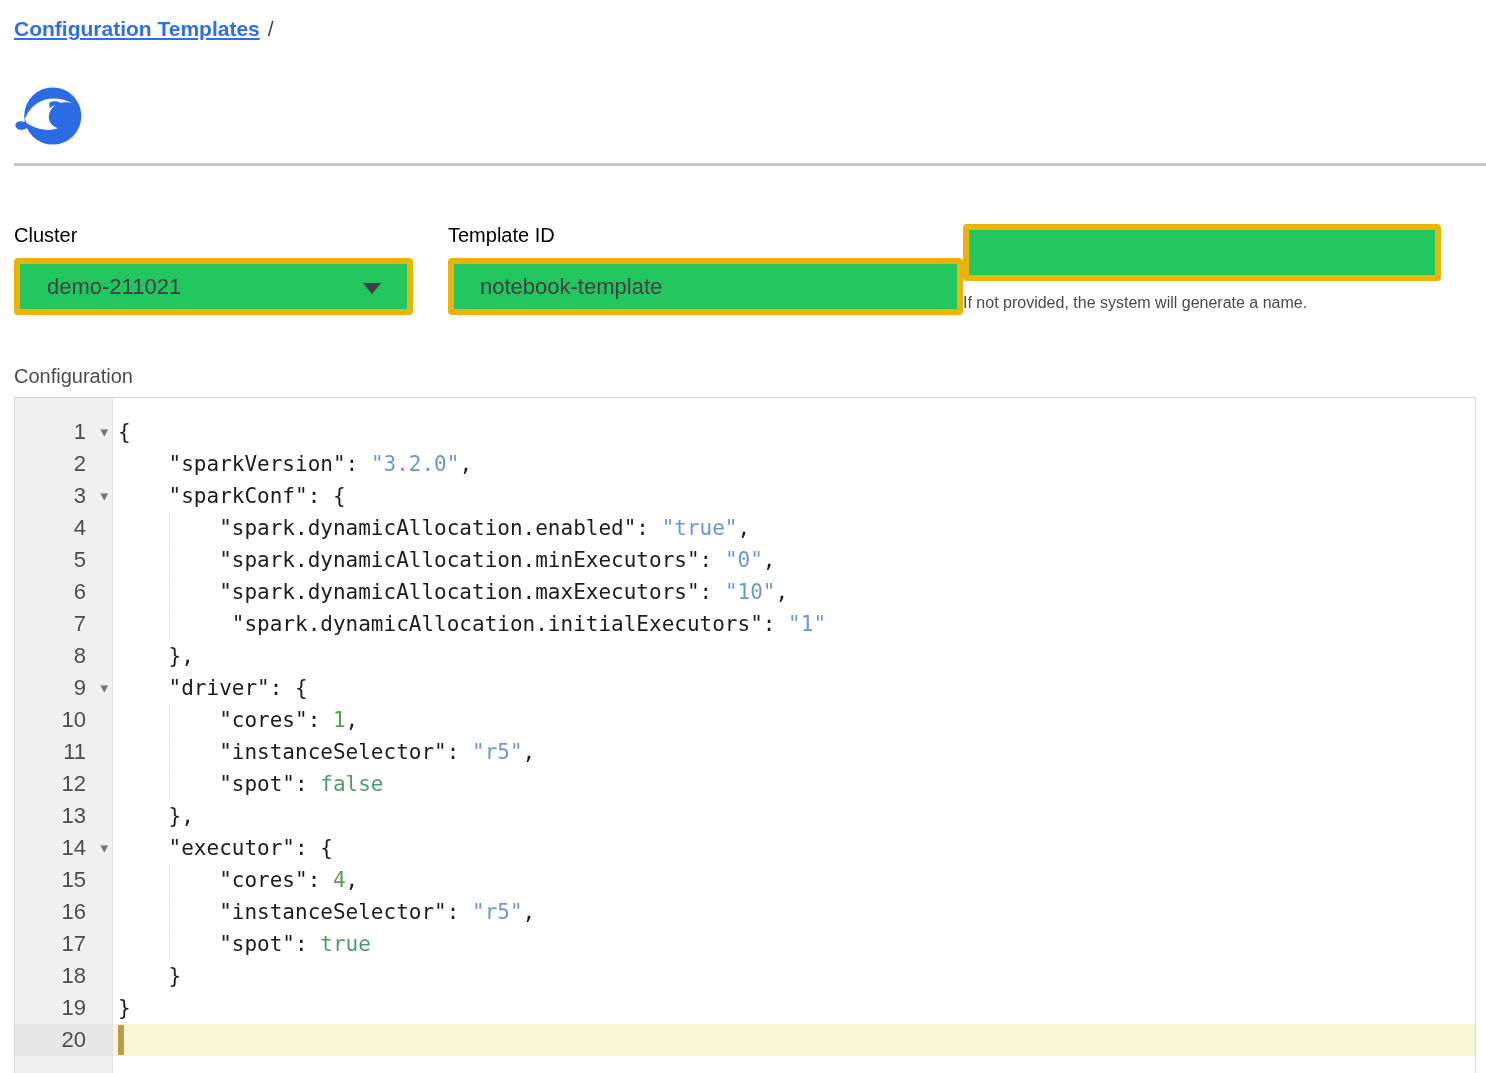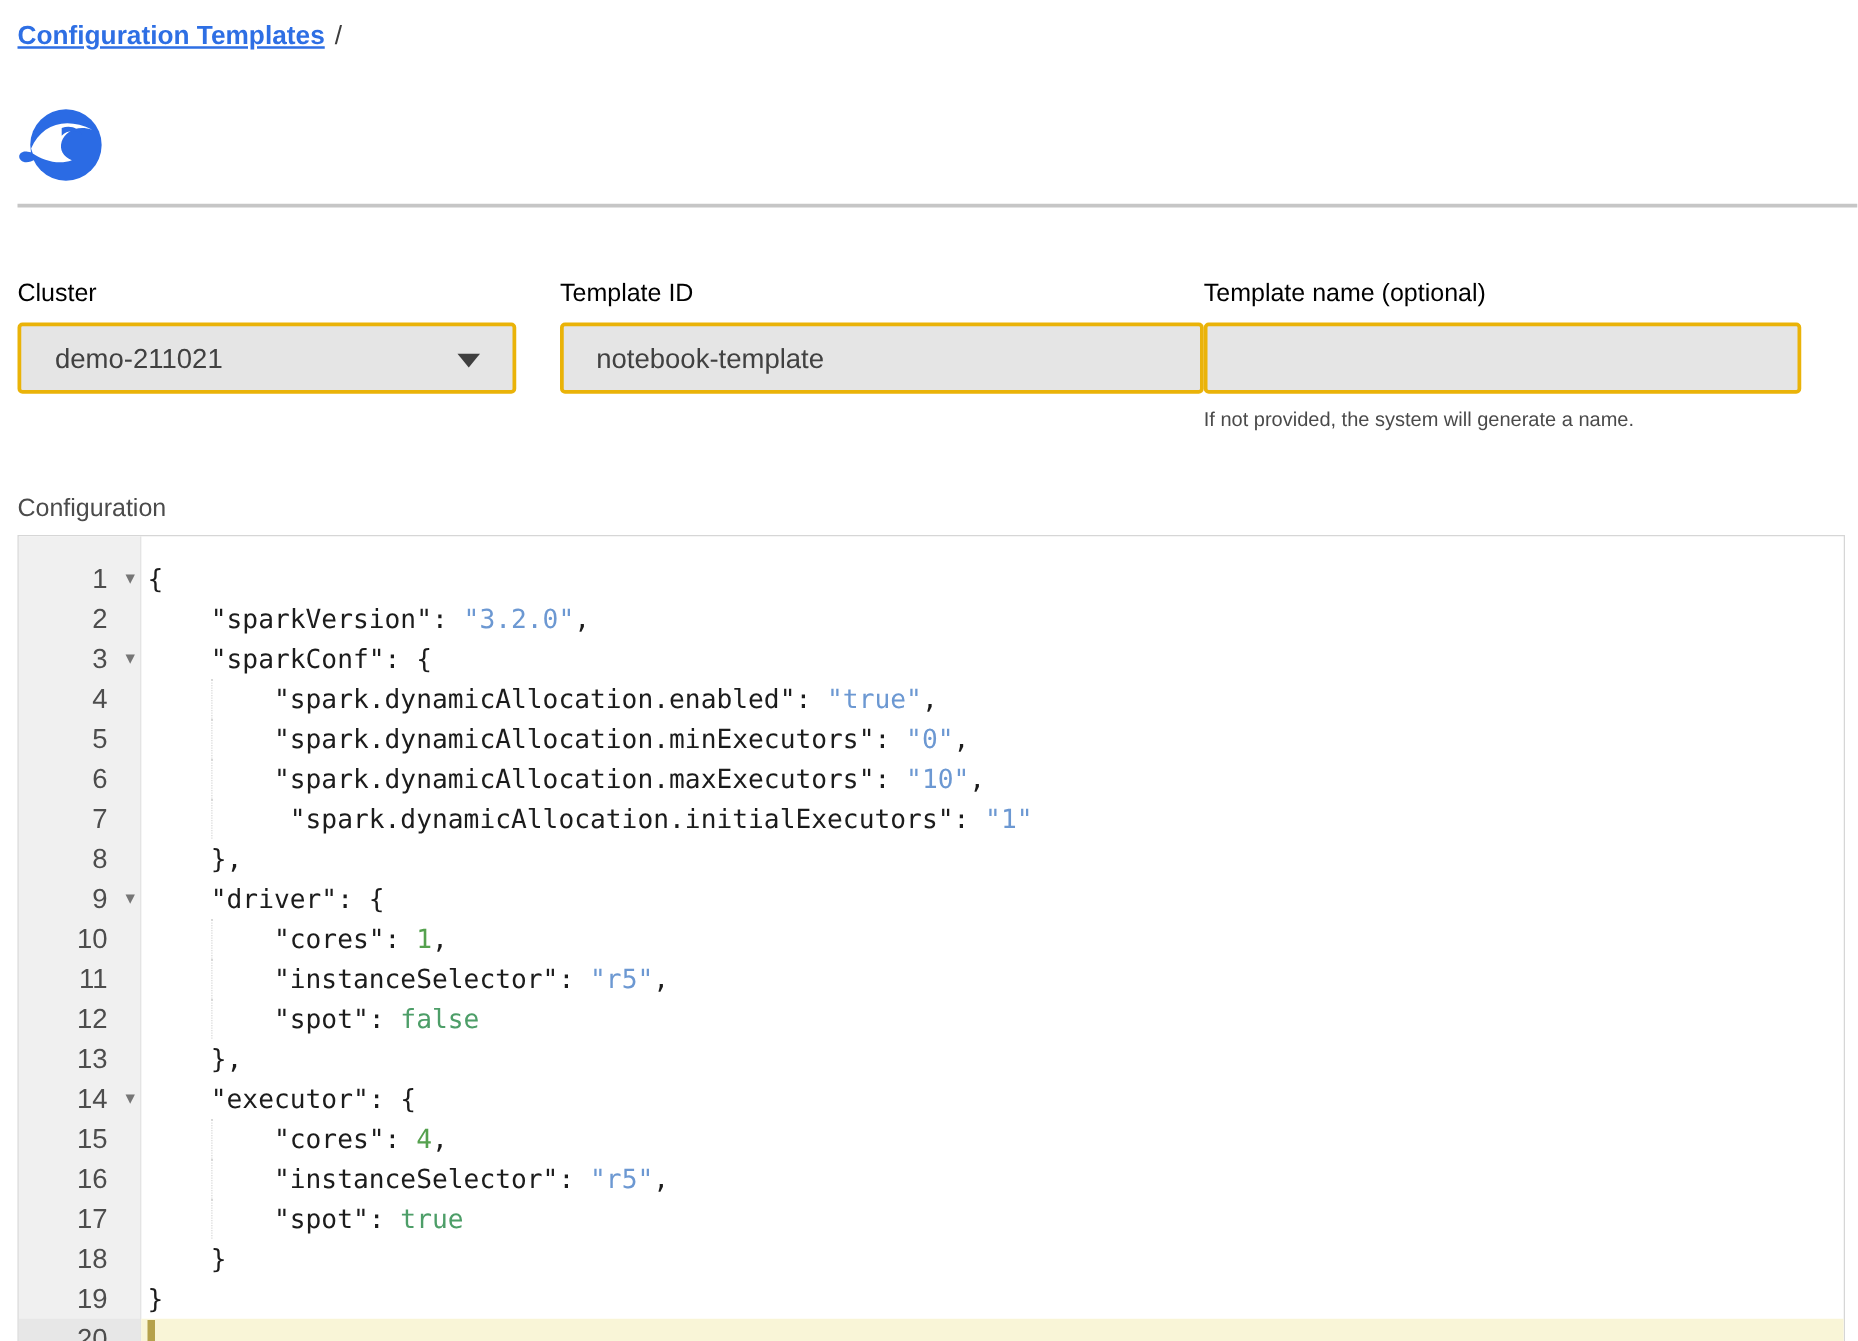--- a/index.html
+++ b/index.html
@@ -18,21 +18,21 @@
   h1.title { font-size:31px; font-weight:700; color:#3f3f3f; margin-left:18px; letter-spacing:.2px; }
   .divider { height:3px; background:#c6c6c6; margin-top:17px; margin-right:-10px; }
 
   
   .form-row { margin-top:58px; display:flex; }
   .fgroup { display:flex; flex-direction:column; }
   .fgroup.cluster  { width:399px; margin-right:35px; }
   .fgroup.tid      { width:515px; }
   .fgroup.tname    { width:478px; }
   .flabel { font-size:20px; color:#000000; margin-bottom:11px; }
-  .control { height:57px; border:3px solid #eab308; border-radius:4px; background:#e5e5e5;
+  .control { height:57px; border:6px solid #eab308; border-radius:4px; background:#22c55e;
              font-size:22px; color:#414141; width:100%; }
   .selectbox { position:relative; display:flex; align-items:center; padding-left:27px; cursor:pointer; }
   .selectbox .caret { position:absolute; right:26px; top:50%; margin-top:-4px; width:0; height:0;
                       border-left:9px solid transparent; border-right:9px solid transparent;
                       border-top:11px solid #3f3f3f; }
   input.control { padding:0 20px 0 26px; font-family:"Liberation Sans", sans-serif; outline:none; }
   .helper { margin-top:13px; font-size:16px; color:#4a4a4a; }
 
   
   .config-label { margin-top:50px; font-size:20px; color:#4b4b4b; }
@@ -86,21 +86,20 @@
         <span class="caret"></span>
       </div>
     </div>
 
     <div class="fgroup tid">
       <div class="flabel">Template ID</div>
       <input class="control" type="text" value="notebook-template" style="">
     </div>
 
     <div class="fgroup tname">
-      <div class="flabel">Template name (optional)</div>
       <input class="control" type="text" value="" style="">
       <div class="helper">If not provided, the system will generate a name.</div>
     </div>
 
   </div>
 
   <div class="config-label">Configuration</div>
 
   <div class="editor">
     <div class="gutter">

